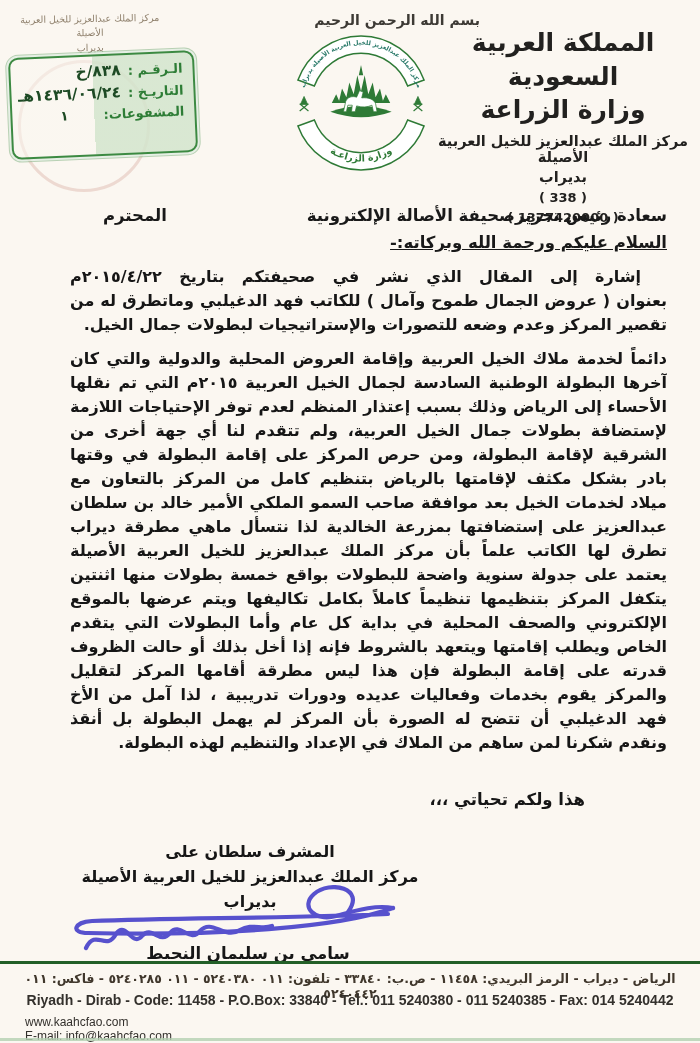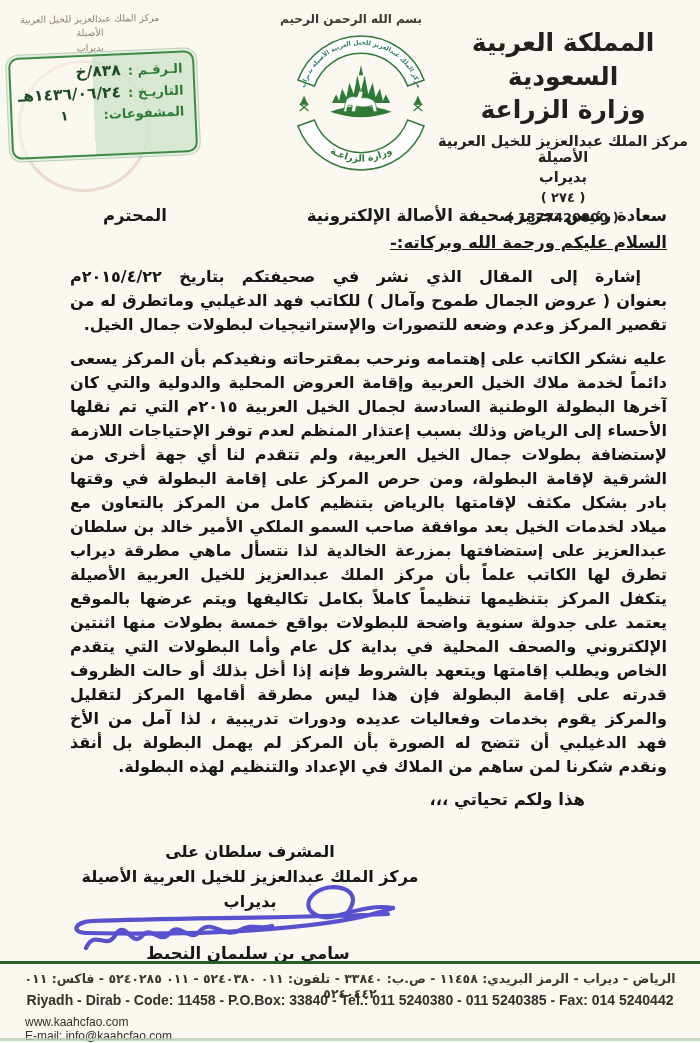--- a/index.html
+++ b/index.html
@@ -6,21 +6,21 @@
   .page{
     position:relative; width:700px; height:1043px;
     background:#fbf7f1;
     font-family:"DejaVu Sans", sans-serif;
     overflow:hidden;
     direction:rtl;
   }
   
   .bismillah{
     position:absolute; top:12px; left:280px; width:200px;
-    text-align:left; font-size:12px; color:#3d3a35; font-weight:bold;
+    text-align:right; font-size:14px; color:#3d3a35; font-weight:bold;
   }
   .hdr-right{
     position:absolute; top:26px; left:432px; width:262px;
     text-align:center; color:#22211f;
   }
   .h-country{font-size:25px; font-weight:bold; line-height:1.35;}
   .h-ministry{font-size:25px; font-weight:bold; line-height:1.3;}
   .h-center{font-size:14.5px; font-weight:bold; margin-top:7px;}
   .h-loc{font-size:14.5px; font-weight:bold; margin-top:4px;}
   .h-code{font-size:13px; font-weight:bold; margin-top:5px; direction:ltr;}
@@ -108,21 +108,21 @@
 
 <div class="page">
 
   <div class="bismillah">بسم الله الرحمن الرحيم</div>
 
   <div class="hdr-right">
     <div class="h-country">المملكة العربية السعودية</div>
     <div class="h-ministry">وزارة الزراعة</div>
     <div class="h-center">مركز الملك عبدالعزيز للخيل العربية الأصيلة</div>
     <div class="h-loc">بديراب</div>
-    <div class="h-code">( ٢٧٤ )</div>
+    <div class="h-code">( 338 )</div>
     <div class="h-code">( 1377420000 )</div>
   </div>
 
   <div class="logo-wrap">
     <svg viewBox="0 0 200 200" width="146" height="146">
 
       <path d="M 13.6 68.5 A 92 92 0 0 1 186.4 68.5 L 163.9 76.7 A 68 68 0 0 0 36.1 76.7 Z" fill="#ffffff" stroke="#2e7a36" stroke-width="2"></path>
 
       <path d="M 13.6 131.5 A 92 92 0 0 0 186.4 131.5 L 163.9 123.3 A 68 68 0 0 1 36.1 123.3 Z" fill="#ffffff" stroke="#2e7a36" stroke-width="2"></path>
       <defs>
@@ -182,32 +182,31 @@
   </div>
   <div class="salutation">السلام عليكم ورحمة الله وبركاته:-</div>
 
   <div class="body-text">
       <div class="para">
         <div class="bline jline indent">إشارة إلى المقال الذي نشر في صحيفتكم بتاريخ ٢٠١٥/٤/٢٢م</div>
         <div class="bline jline">بعنوان ( عروض الجمال طموح وآمال )  للكاتب فهد الدغيلبي وماتطرق له من</div>
         <div class="bline eline">تقصير المركز وعدم وضعه للتصورات والإستراتيجيات لبطولات جمال الخيل.</div>
       </div>
       <div class="para">
-        <div class="bline jline">عليه نشكر الكاتب على إهتمامه ونرحب بمقترحاته ونفيدكم بأن المركز يسعى</div>
         <div class="bline jline">دائماً لخدمة ملاك الخيل العربية وإقامة العروض المحلية والدولية والتي كان</div>
         <div class="bline jline">آخرها البطولة الوطنية السادسة لجمال الخيل العربية ٢٠١٥م التي تم نقلها من</div>
         <div class="bline jline">الأحساء إلى الرياض وذلك بسبب إعتذار المنظم لعدم توفر الإحتياجات اللازمة</div>
         <div class="bline jline">لإستضافة بطولات جمال الخيل العربية، ولم تتقدم لنا أي جهة أخرى من المنطقة</div>
         <div class="bline jline">الشرقية لإقامة البطولة، ومن حرص المركز على إقامة البطولة في وقتها المحدد</div>
         <div class="bline jline">بادر بشكل مكثف لإقامتها بالرياض بتنظيم كامل من المركز بالتعاون مع شركة</div>
         <div class="bline jline">ميلاد لخدمات الخيل بعد موافقة صاحب السمو الملكي الأمير خالد بن سلطان بن</div>
         <div class="bline jline">عبدالعزيز على إستضافتها بمزرعة الخالدية لذا نتسأل ماهي مطرقة ديراب التي</div>
         <div class="bline jline">تطرق لها الكاتب علماً بأن مركز الملك عبدالعزيز للخيل العربية الأصيلة بديراب</div>
+        <div class="bline jline">يعتمد على جدولة سنوية واضحة للبطولات بواقع خمسة بطولات منها اثنتين</div>
         <div class="bline jline">يتكفل المركز بتنظيمها تنظيماً كاملاً بكامل تكاليفها ويتم عرضها بالموقع</div>
-        <div class="bline jline">يعتمد على جدولة سنوية واضحة للبطولات بواقع خمسة بطولات منها اثنتين</div>
         <div class="bline jline">الإلكتروني والصحف المحلية في بداية كل عام وأما البطولات التي يتقدم القطاع</div>
         <div class="bline jline">الخاص ويطلب إقامتها ويتعهد بالشروط فإنه إذا أخل بذلك أو حالت الظروف دون</div>
         <div class="bline jline">قدرته على إقامة البطولة فإن هذا ليس مطرقة أقامها المركز لتقليل البطولات</div>
         <div class="bline jline">والمركز يقوم بخدمات وفعاليات عديده ودورات تدريبية ، لذا آمل من الأخ الكريم</div>
         <div class="bline jline">فهد الدغيلبي أن تتضح له الصورة بأن المركز لم يهمل البطولة بل أنقذ الموقف</div>
         <div class="bline eline">ونقدم شكرنا لمن ساهم من الملاك في الإعداد والتنظيم لهذه البطولة.</div>
       </div>
     </div>
 
   <div class="closing">هذا ولكم تحياتي ،،،</div>

